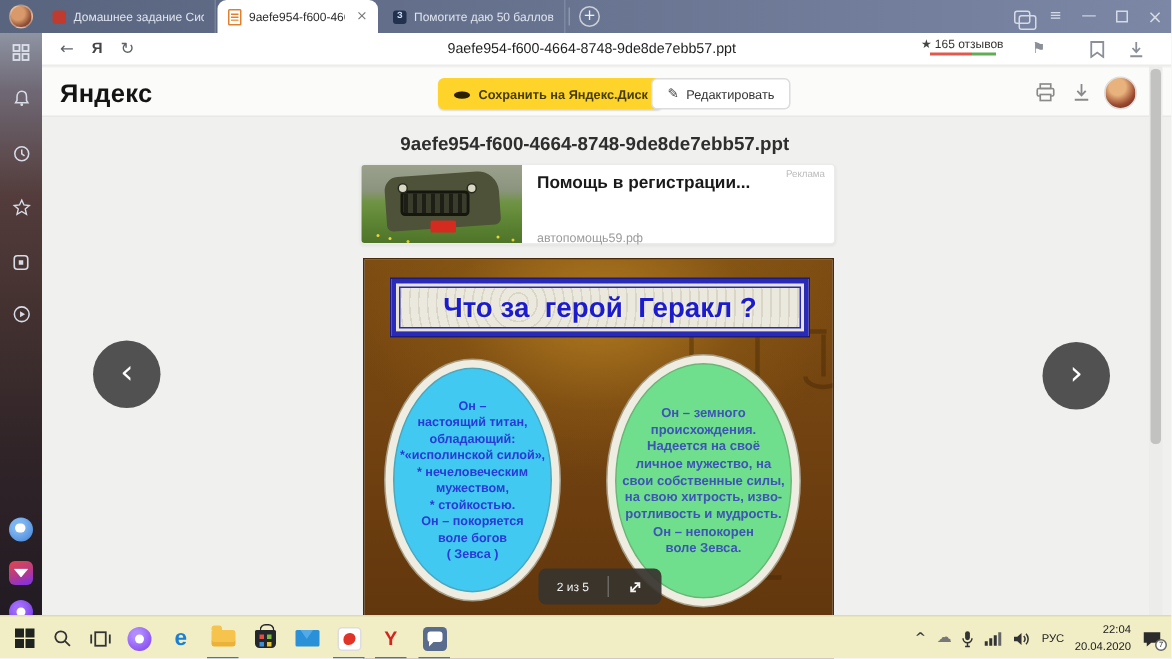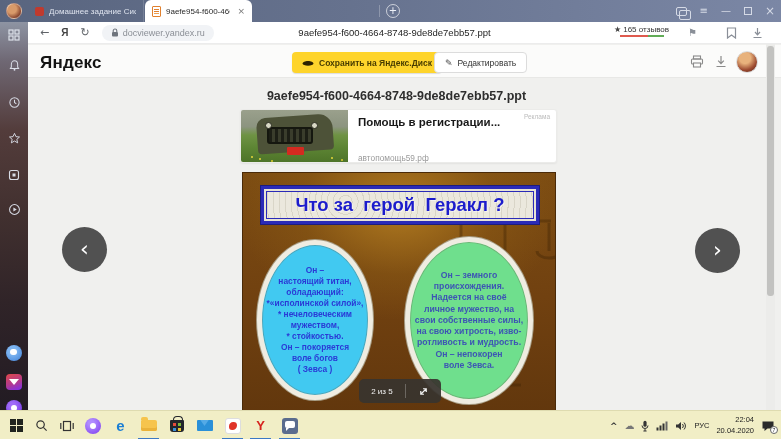--- a/index.html
+++ b/index.html
@@ -157,42 +157,39 @@
     <div class="user-avatar"></div>
     <div class="tab inactive" style="left:28px;width:116px">
       <span class="fav red"></span>
       <span class="tab-label">Домашнее задание Сист</span>
     </div>
     <div class="tab active" style="left:145px;width:107px">
       <span class="fav doc"></span>
       <span class="tab-label">9aefe954-f600-4664-87</span>
       <span class="tab-close uni">×</span>
     </div>
+    <div class="tab inactive" style="left:255px;width:122px">
+      <span class="fav z">З</span>
+      <span class="tab-label">Помогите даю 50 баллов</span>
+    </div>
     <div class="tabbar-divider"></div>
     <div class="newtab uni">+</div>
     <div class="wincontrols">
       <span class="wc-sync"></span>
       <span class="wc uni">≡</span>
       <span class="wc uni">—</span>
       <span class="wc-max"></span>
       <span class="wc uni" style="font-size:12px">×</span>
     </div>
   </div>
 
   <div class="addressbar">
     <span class="ab-ico uni">←</span>
     <span class="ab-home">Я</span>
     <span class="ab-ico uni">↻</span>
-    <div class="url-pill">
-      <svg width="8" height="9" viewBox="0 0 8 9">
-        <rect x="1" y="4" width="6" height="4.5" rx="1" fill="#6e747d"></rect>
-        <path d="M2.2 4 V2.8 a1.8 1.8 0 0 1 3.6 0 V4" fill="none" stroke="#6e747d" stroke-width="1.1"></path>
-      </svg>
-      <span class="url-text">docviewer.yandex.ru</span>
-    </div>
     <div class="addr-title">9aefe954-f600-4664-8748-9de8de7ebb57.ppt</div>
     <div class="reviews">
       <div class="rev-line">
         <span class="rev-star uni">★</span>
         <span>165 отзывов</span>
       </div>
       <div class="rev-underline">
           <span class="red"></span>
           <span class="green"></span>
         </div>

